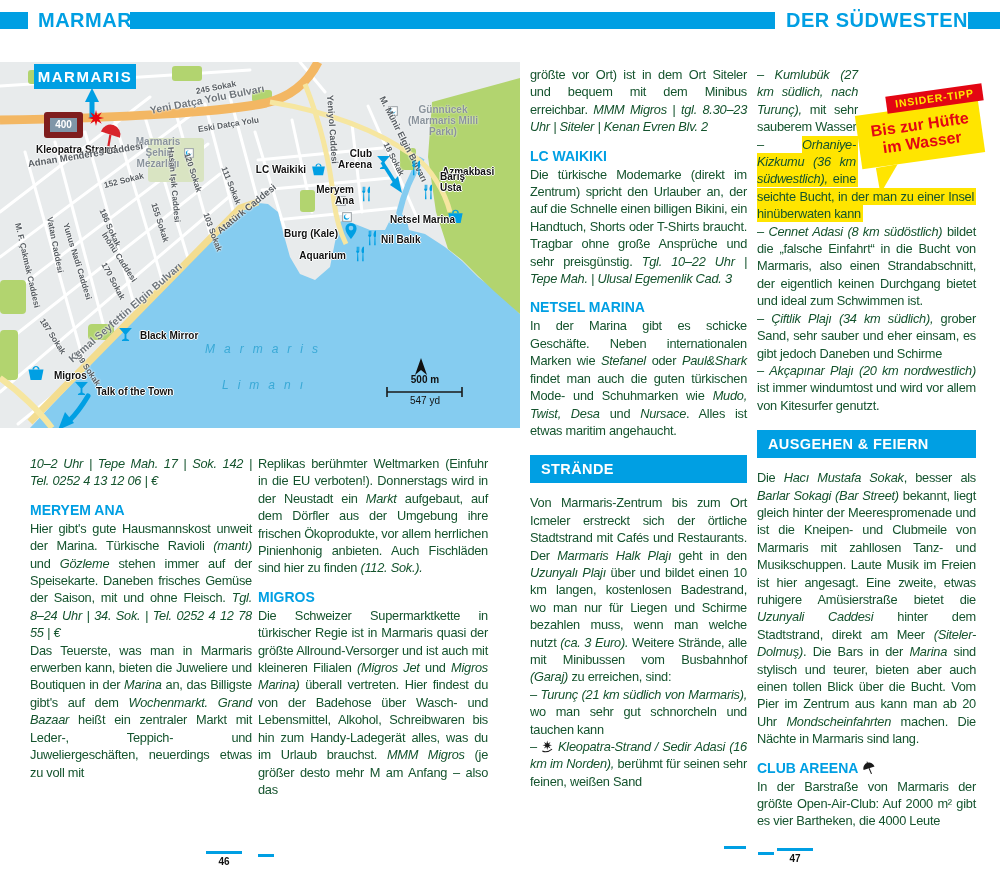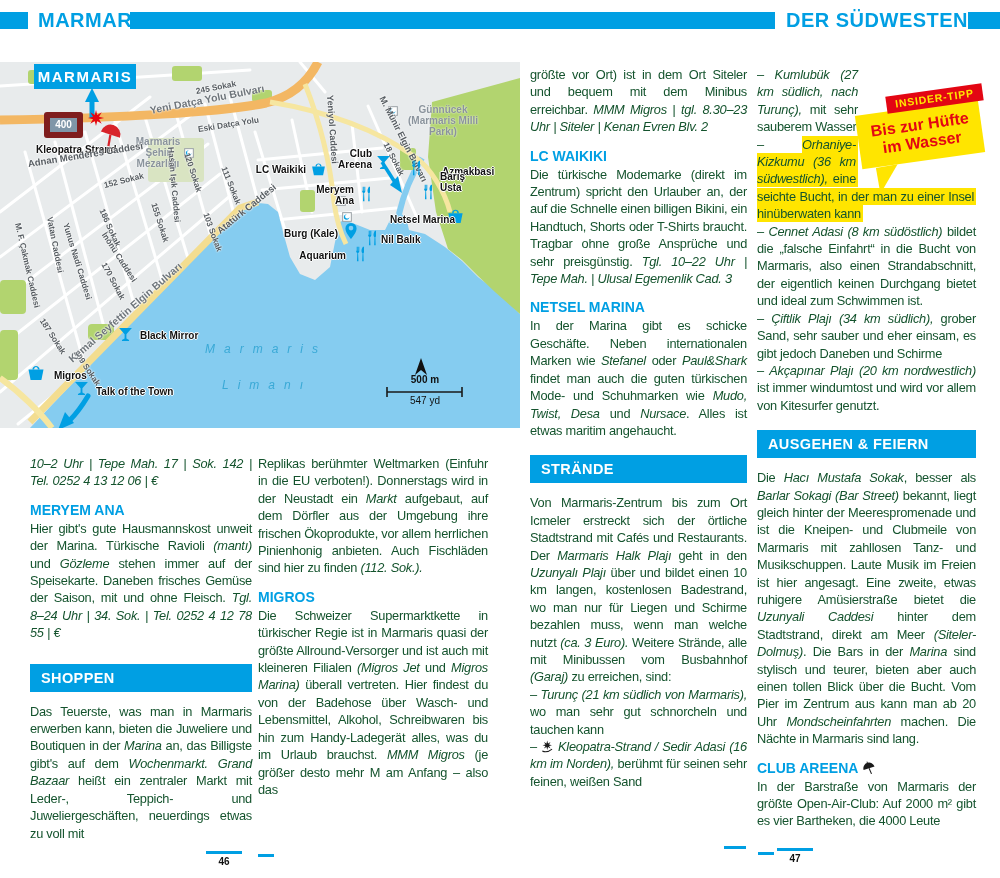--- a/index.html
+++ b/index.html
@@ -272,21 +272,20 @@
     <span class="water-lbl" style="left:205px;top:280px;">Marmaris</span>
     <span class="water-lbl" style="left:222px;top:316px;">Limanı</span>
     <span class="scale-txt" style="left:390px;top:312px;">500 m</span>
     <span class="scale-txt" style="left:390px;top:333px;font-weight:normal;">547 yd</span>
   </div>
 
   <div class="col" style="left:30px;top:455px;width:222px;">
     <p class="body it">10–2 Uhr | Tepe Mah. 17 | Sok. 142 | Tel. 0252 4 13 12 06 | €</p>
     <h3 class="entry-head">MERYEM ANA</h3>
     <p class="body"><span>Hier gibt's gute Hausmannskost unweit der Marina. Türkische Ravioli </span><span class="it">(mantı)</span><span> und </span><span class="it">Gözleme</span><span> stehen immer auf der Speisekarte. Daneben frisches Gemüse der Saison, mit und ohne Fleisch. </span><span class="it">Tgl. 8–24 Uhr | 34. Sok. | Tel. 0252 4 12 78 55 | €</span></p>
-    <div class="banner first">SHOPPEN</div>
     <p class="body"><span>Das Teuerste, was man in Marmaris erwerben kann, bieten die Juweliere und Boutiquen in der </span><span class="it">Marina</span><span> an, das Billigste gibt's auf dem </span><span class="it">Wochenmarkt.</span><span> </span><span class="it">Grand Bazaar</span><span> heißt ein zentraler Markt mit Leder-, Teppich- und Juweliergeschäften, neuerdings etwas zu voll mit</span></p>
   </div>
 
   <div class="col" style="left:258px;top:455px;width:230px;">
     <p class="body"><span>Replikas berühmter Weltmarken (Einfuhr in die EU verboten!). Donnerstags wird in der Neustadt ein </span><span class="it">Markt</span><span> aufgebaut, auf dem Dörfler aus der Umgebung ihre frischen Ökoprodukte, vor allem herrlichen Pinienhonig anbieten. Auch Fischläden sind hier zu finden </span><span class="it">(112. Sok.).</span></p>
     <h3 class="entry-head">MIGROS</h3>
     <p class="body"><span>Die Schweizer Supermarktkette in türkischer Regie ist in Marmaris quasi der größte Allround-Versorger und ist auch mit kleineren Filialen </span><span class="it">(Migros Jet</span><span> und </span><span class="it">Migros Marina)</span><span> überall vertreten. Hier findest du von der Badehose über Wasch- und Lebensmittel, Alkohol, Schreibwaren bis hin zum Handy-Ladegerät alles, was du im Urlaub brauchst. </span><span class="it">MMM Migros</span><span> (je größer desto mehr M am Anfang – also das</span></p>
   </div>
 
   <div class="col" style="left:530px;top:66px;width:217px;">

